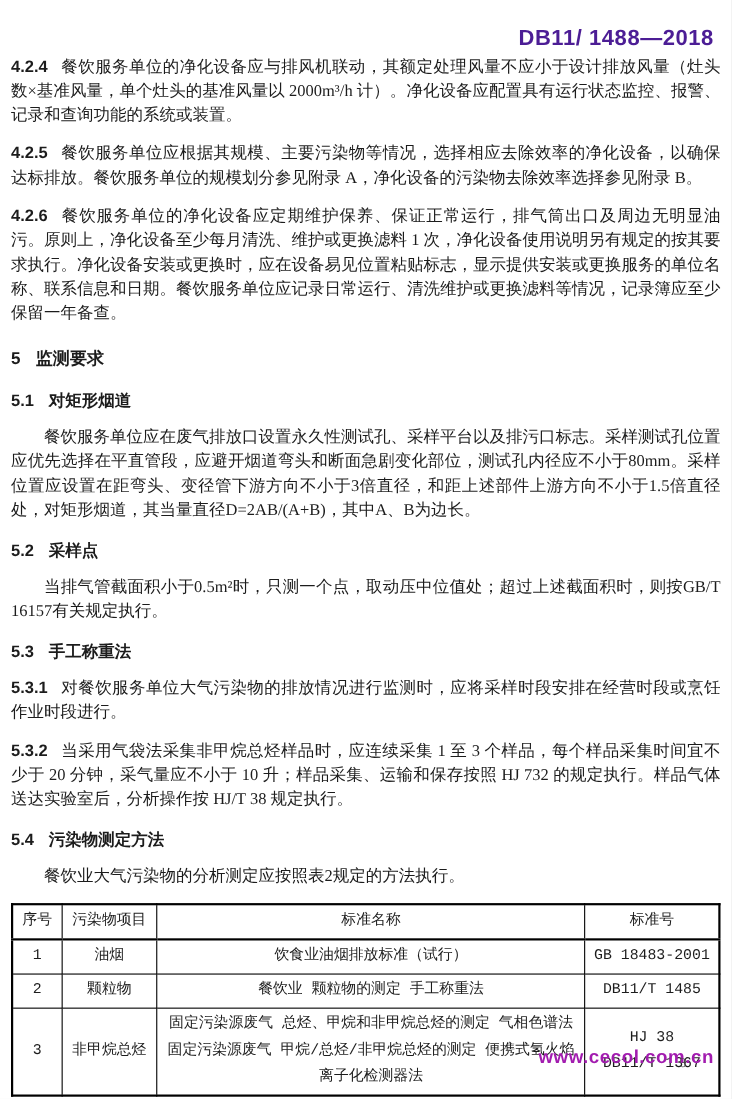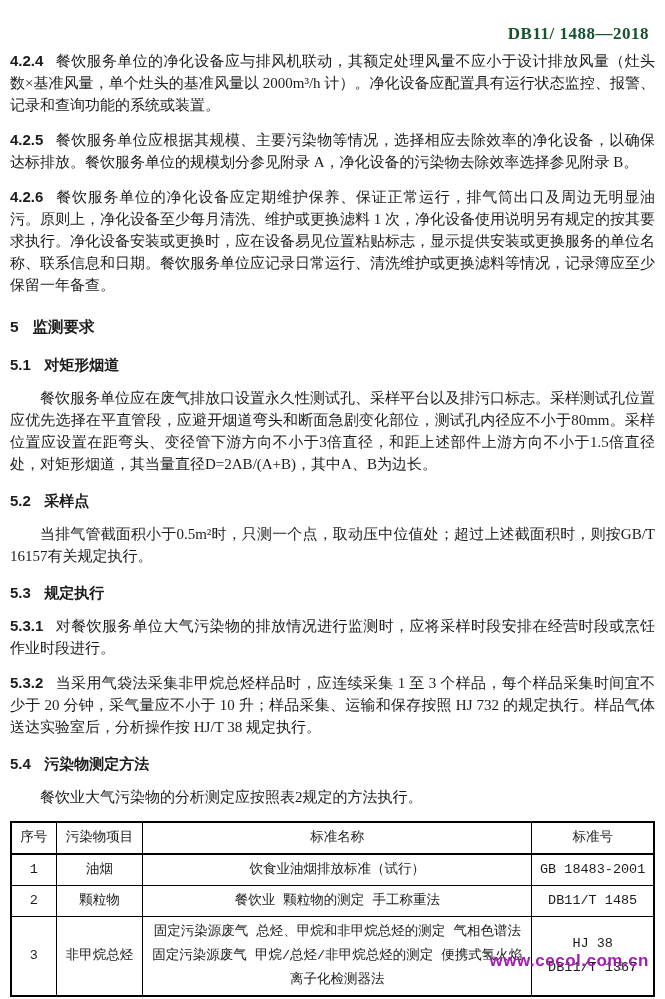--- a/index.html
+++ b/index.html
@@ -7,22 +7,22 @@
     position:relative;
     width:665px;height:999px;
     background:#ffffff;
     font-family:"Liberation Serif","DejaVu Serif",serif;
     color:#1c1c1c;
     overflow:hidden;
     box-sizing:border-box;
   }
   .header-code{
     position:absolute;top:24px;right:16px;
-    font-family:Liberation Serif, serif;
-    font-size:17px;font-weight:600;letter-spacing:.5px;color:#14532d;
+    font-family:Liberation Sans, sans-serif;
+    font-size:20px;font-weight:600;letter-spacing:.5px;color:#4c1d95;
   }
   .content{
     position:absolute;top:50px;left:10px;right:10px;
     font-size:15px;line-height:22px;
   }
   p{margin:0;}
   .clause{margin:0 0 13px 0;text-align:justify;}
   .clause .num{
     font-family:"Liberation Sans","DejaVu Sans",sans-serif;
     font-weight:700;margin-right:.8em;white-space:nowrap;
@@ -91,21 +91,21 @@
     <p class="h1"><span class="num">5</span><span>监测要求</span></p>
 
     <p class="h2"><span class="num">5.1</span><span>对矩形烟道</span></p>
 
     <p class="body-para">餐饮服务单位应在废气排放口设置永久性测试孔、采样平台以及排污口标志。采样测试孔位置应优先选择在平直管段，应避开烟道弯头和断面急剧变化部位，测试孔内径应不小于80mm。采样位置应设置在距弯头、变径管下游方向不小于3倍直径，和距上述部件上游方向不小于1.5倍直径处，对矩形烟道，其当量直径D=2AB/(A+B)，其中A、B为边长。</p>
 
     <p class="h2"><span class="num">5.2</span><span>采样点</span></p>
 
     <p class="body-para">当排气管截面积小于0.5m²时，只测一个点，取动压中位值处；超过上述截面积时，则按GB/T 16157有关规定执行。</p>
 
-    <p class="h2"><span class="num">5.3</span><span>规定执行</span></p>
+    <p class="h2"><span class="num">5.3</span><span>手工称重法</span></p>
 
     <p class="clause"><span class="num">5.3.1</span><span>对餐饮服务单位大气污染物的排放情况进行监测时，应将采样时段安排在经营时段或烹饪作业时段进行。</span></p>
 
     <p class="clause"><span class="num">5.3.2</span><span>当采用气袋法采集非甲烷总烃样品时，应连续采集 1 至 3 个样品，每个样品采集时间宜不少于 20 分钟，采气量应不小于 10 升；样品采集、运输和保存按照 HJ 732 的规定执行。样品气体送达实验室后，分析操作按 HJ/T 38 规定执行。</span></p>
 
     <p class="h2"><span class="num">5.4</span><span>污染物测定方法</span></p>
 
     <p class="body-para">餐饮业大气污染物的分析测定应按照表2规定的方法执行。</p>
 
 

